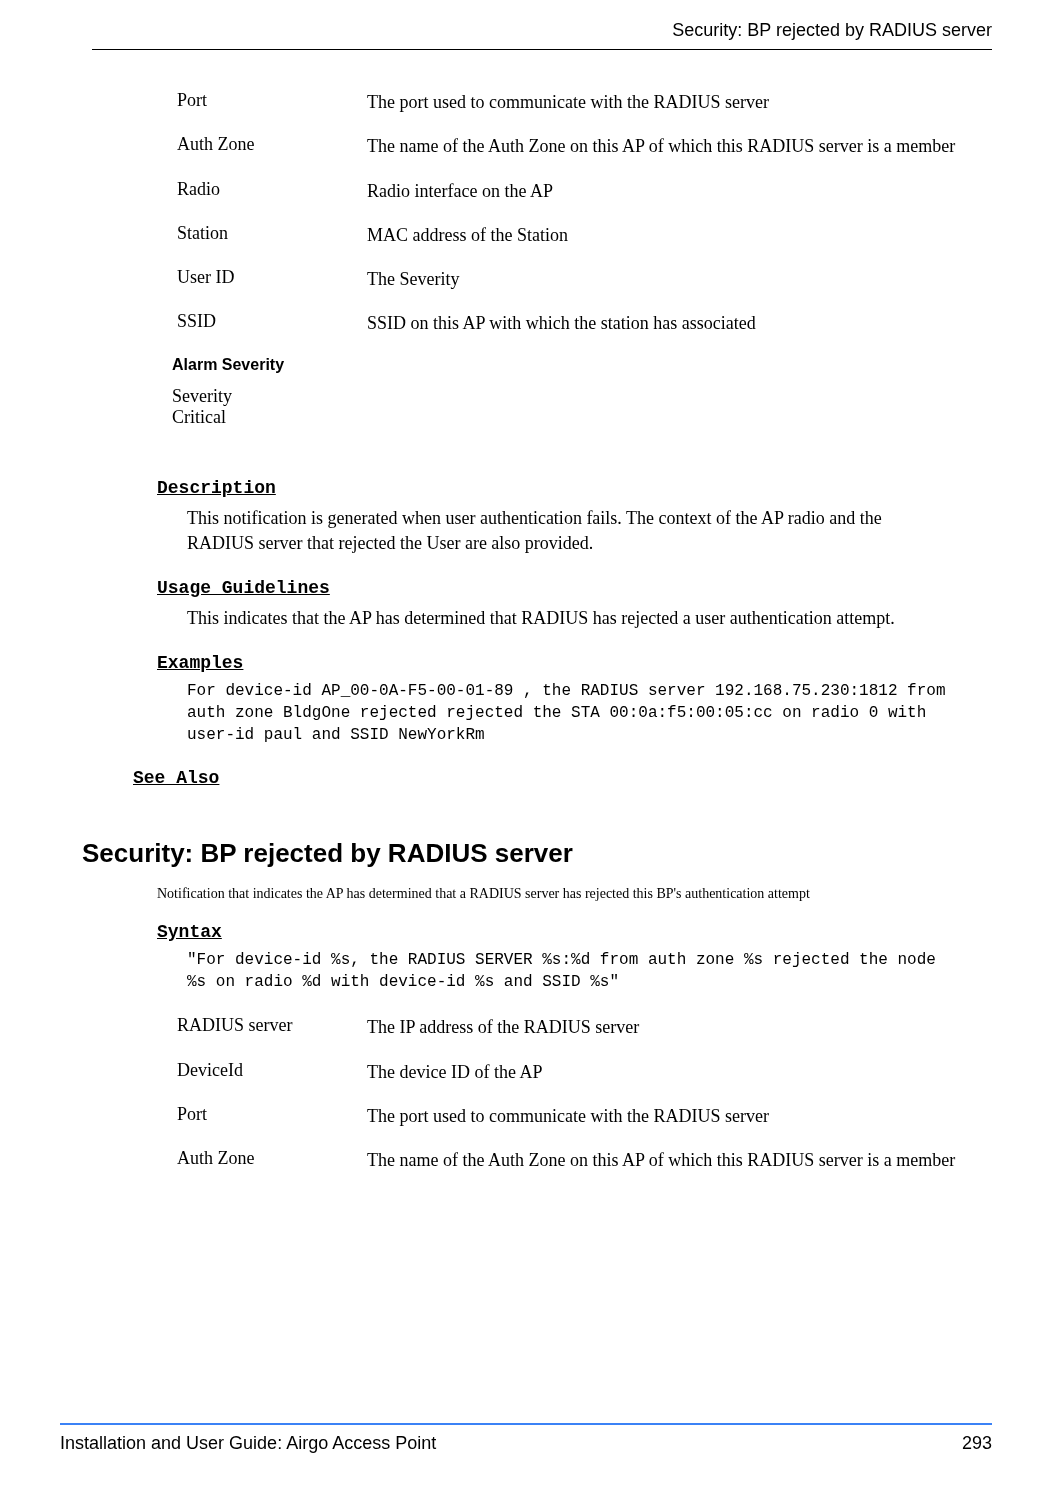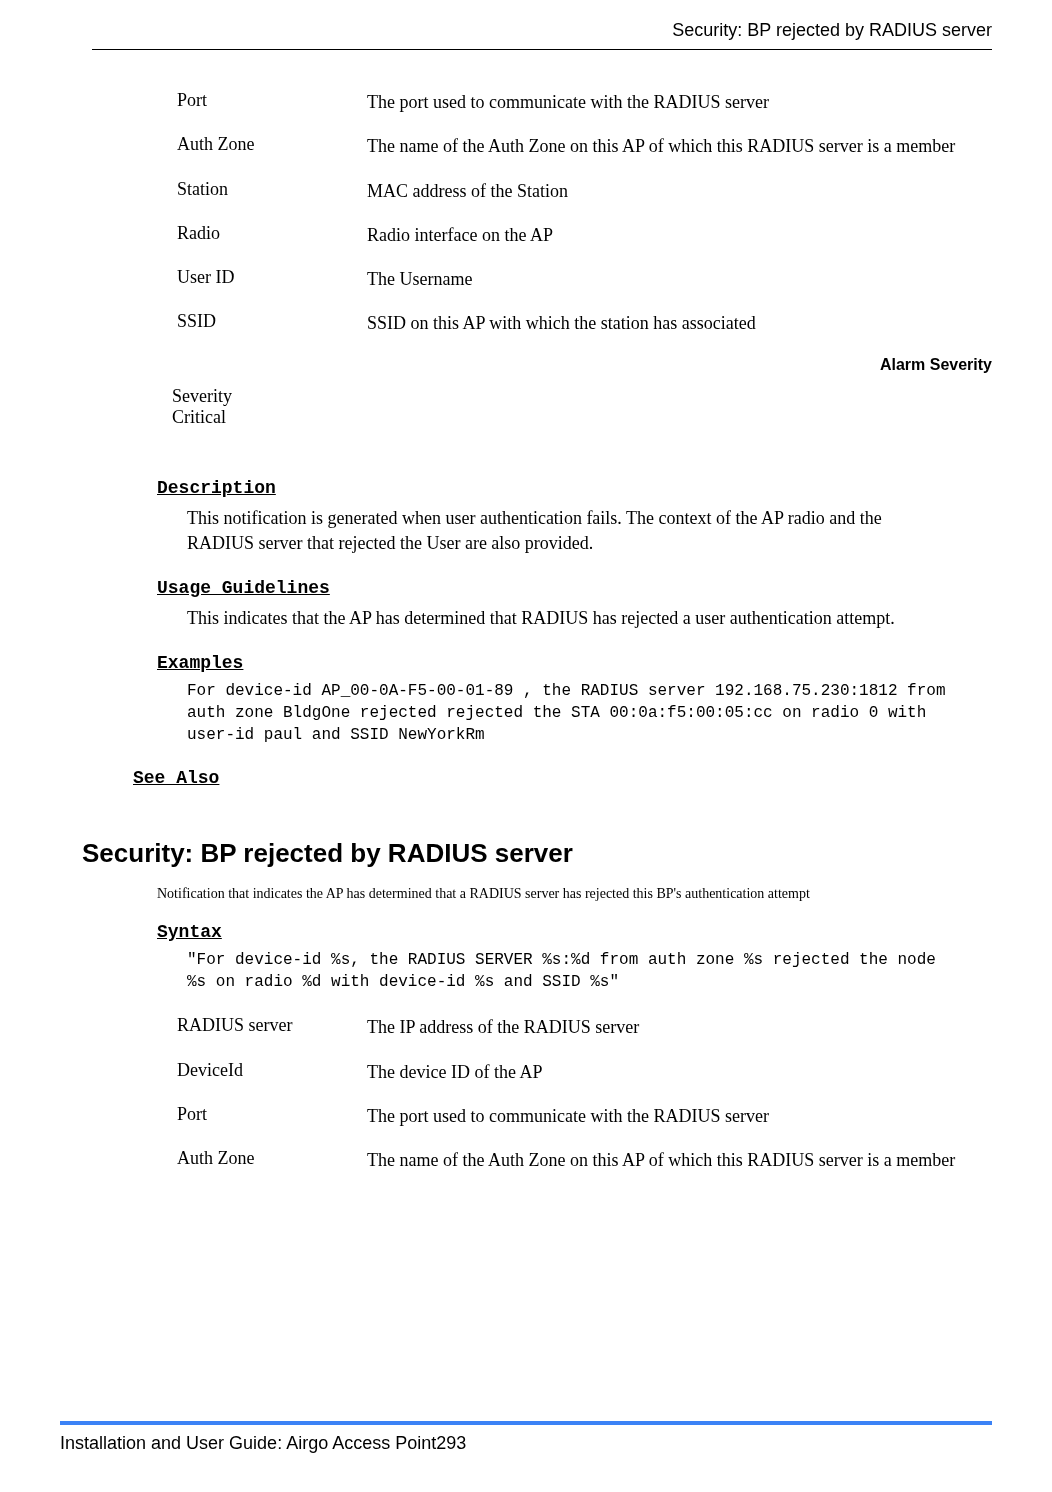--- a/index.html
+++ b/index.html
@@ -42,21 +42,20 @@
       flex: 1;
       font-size: 18px;
       line-height: 1.35;
     }
     .severity-header {
       font-family: Arial, Helvetica, sans-serif;
       font-weight: bold;
       font-size: 16px;
       margin-left: 80px;
       margin-bottom: 12px;
-      text-align: right;
     }
     .severity-row {
       display: flex;
       margin-left: 80px;
       margin-bottom: 50px;
       flex-direction: column;
     }
     .severity-label {
       width: 195px;
       font-size: 18px;
@@ -109,23 +108,24 @@
       font-size: 16px;
       margin-left: 85px;
       margin-top: 35px;
       margin-bottom: 22px;
     }
     .footer {
       position: absolute;
       bottom: 38px;
       left: 60px;
       right: 60px;
-      border-top: 4px solid #3b82f6;
+      border-top: 2px solid #3b82f6;
       padding-top: 8px;
       display: flex;
+      justify-content: space-between;
       font-family: Arial, Helvetica, sans-serif;
       font-size: 18px;
     }
     .see-also-spacing {
       margin-bottom: 50px;
       margin-left: 41px;
     }
   </style>
 </head>
 <body>
@@ -136,30 +136,30 @@
   <div class="param-table">
     <div class="param-row">
       <div class="param-label">Port</div>
       <div class="param-desc">The port used to communicate with the RADIUS server</div>
     </div>
     <div class="param-row">
       <div class="param-label">Auth Zone</div>
       <div class="param-desc">The name of the Auth Zone on this AP of which this RADIUS server  is a member</div>
     </div>
     <div class="param-row">
+      <div class="param-label">Radio</div>
+      <div class="param-desc">Radio interface on the AP</div>
+    </div>
+    <div class="param-row">
       <div class="param-label">Station</div>
       <div class="param-desc">MAC address of the Station</div>
     </div>
     <div class="param-row">
-      <div class="param-label">Radio</div>
-      <div class="param-desc">Radio interface on the AP</div>
-    </div>
-    <div class="param-row">
       <div class="param-label">User ID</div>
-      <div class="param-desc">The Username</div>
+      <div class="param-desc">The Severity</div>
     </div>
     <div class="param-row">
       <div class="param-label">SSID</div>
       <div class="param-desc"> SSID on this AP with which the station has associated</div>
     </div>
   </div>
 
   <div class="severity-header">Alarm Severity</div>
   <div class="severity-row">
     <div class="severity-label">Severity</div>

